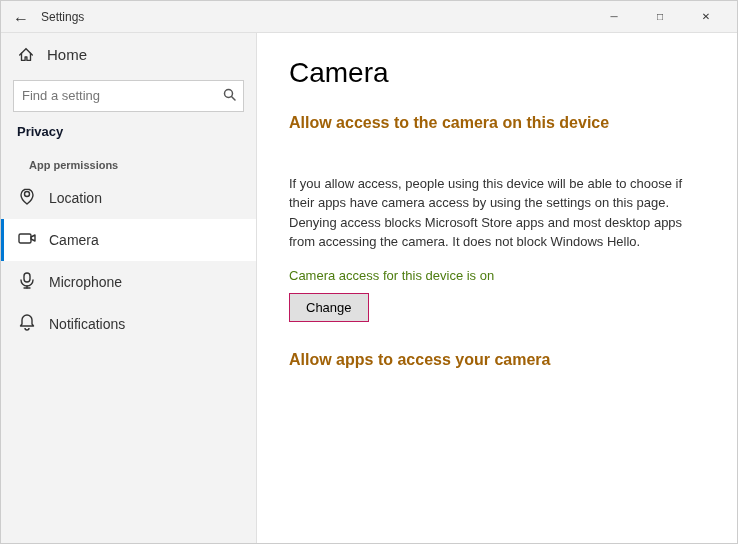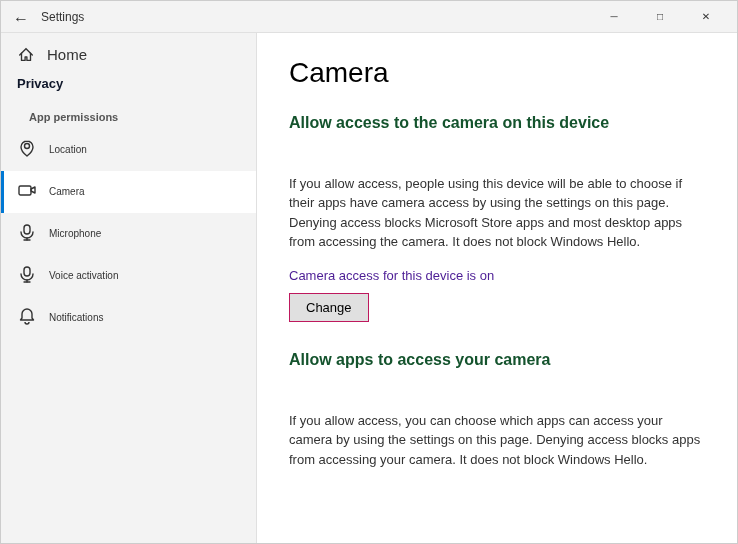--- a/index.html
+++ b/index.html
@@ -142,52 +142,52 @@
       width: 3px;
       background: #0078d4;
     }
     .sidebar-item-icon {
       font-size: 16px;
       color: #333;
       width: 20px;
       text-align: center;
     }
     .sidebar-item-label {
-      font-size: 10px;
+      font-size: 14px;
       color: #333;
     }
     .main {
       flex: 1;
       overflow-y: auto;
       padding: 24px 32px;
       background: #fff;
     }
     .main-title {
       font-size: 28px;
       font-weight: 300;
       color: #000;
       margin-bottom: 24px;
     }
     .section-heading {
       font-size: 16px;
       font-weight: 600;
-      color: #14532d;
+      color: #a16207;
       margin-bottom: 12px;
       line-height: 1.3;
     }
     .section-desc {
       font-size: 13px;
       color: #333;
       line-height: 1.5;
       margin-bottom: 16px;
       margin-top: 40px;
     }
     .status-text {
       font-size: 13px;
-      color: #4c1d95;
+      color: #4d7c0f;
       margin-bottom: 10px;
     }
     .change-btn {
       background: #e0e0e0;
       border: 1px solid #be185d;
       padding: 6px 16px;
       font-size: 13px;
       cursor: pointer;
       color: #000;
       margin-bottom: 28px;
@@ -236,20 +236,29 @@
       <div class="sidebar-home">
         <span class="home-icon">
           <svg class="svg-icon" viewBox="0 0 20 20" fill="none" stroke="#333" stroke-width="1.5">
             <path d="M3 10L10 3l7 7" stroke-linecap="round"></path>
             <path d="M5 8v8h4v-4h2v4h4V8" stroke-linecap="round" stroke-linejoin="round"></path>
           </svg>
         </span>
         <span class="home-label">Home</span>
       </div>
 
+      <div class="search-box">
+        <input class="search-input" type="text" placeholder="Find a setting" style="">
+        <button class="search-icon-btn">
+          <svg width="13" height="13" viewBox="0 0 13 13" fill="none">
+            <circle cx="5.5" cy="5.5" r="4" stroke="#555" stroke-width="1.5"></circle>
+            <line x1="8.5" y1="8.5" x2="12" y2="12" stroke="#555" stroke-width="1.5" stroke-linecap="round"></line>
+          </svg>
+        </button>
+      </div>
 
       <div class="sidebar-section-title">Privacy</div>
 
       <div class="sidebar-category">App permissions</div>
 
       <div class="sidebar-item">
         <span class="sidebar-item-icon">
           <svg width="18" height="18" viewBox="0 0 18 18" fill="none">
             <circle cx="9" cy="7" r="2.5" stroke="#333" stroke-width="1.4"></circle>
             <path d="M9 2C5.686 2 3 4.686 3 8c0 4.5 6 9 6 9s6-4.5 6-9c0-3.314-2.686-6-6-6z" stroke="#333" stroke-width="1.4"></path>
@@ -273,31 +282,20 @@
           <svg width="18" height="18" viewBox="0 0 18 18" fill="none">
             <rect x="6" y="2" width="6" height="9" rx="3" stroke="#333" stroke-width="1.4"></rect>
             <path d="M3 9a6 6 0 0012 0" stroke="#333" stroke-width="1.4" stroke-linecap="round"></path>
             <line x1="9" y1="15" x2="9" y2="17" stroke="#333" stroke-width="1.4" stroke-linecap="round"></line>
             <line x1="6" y1="17" x2="12" y2="17" stroke="#333" stroke-width="1.4" stroke-linecap="round"></line>
           </svg>
         </span>
         <span class="sidebar-item-label">Microphone</span>
       </div>
 
-      <div class="sidebar-item">
-        <span class="sidebar-item-icon">
-          <svg width="18" height="18" viewBox="0 0 18 18" fill="none">
-            <rect x="6" y="2" width="6" height="9" rx="3" stroke="#333" stroke-width="1.4"></rect>
-            <path d="M3 9a6 6 0 0012 0" stroke="#333" stroke-width="1.4" stroke-linecap="round"></path>
-            <line x1="9" y1="15" x2="9" y2="17" stroke="#333" stroke-width="1.4" stroke-linecap="round"></line>
-            <line x1="6" y1="17" x2="12" y2="17" stroke="#333" stroke-width="1.4" stroke-linecap="round"></line>
-          </svg>
-        </span>
-        <span class="sidebar-item-label">Voice activation</span>
-      </div>
 
       <div class="sidebar-item">
         <span class="sidebar-item-icon">
           <svg width="18" height="18" viewBox="0 0 18 18" fill="none">
             <path d="M9 2a5 5 0 00-5 5v4l-1.5 2h13L14 11V7a5 5 0 00-5-5z" stroke="#333" stroke-width="1.4" stroke-linejoin="round"></path>
             <path d="M7 15a2 2 0 004 0" stroke="#333" stroke-width="1.4"></path>
           </svg>
         </span>
         <span class="sidebar-item-label">Notifications</span>
       </div>
@@ -307,16 +305,15 @@
       <h1 class="main-title">Camera</h1>
 
       
       <h2 class="section-heading">Allow access to the camera on this device</h2>
       <p class="section-desc">If you allow access, people using this device will be able to choose if their apps have camera access by using the settings on this page. Denying access blocks Microsoft Store apps and most desktop apps from accessing the camera. It does not block Windows Hello.</p>
       <p class="status-text">Camera access for this device is on</p>
       <button class="change-btn">Change</button>
 
       
       <h2 class="section-heading">Allow apps to access your camera</h2>
-      <p class="section-desc">If you allow access, you can choose which apps can access your camera by using the settings on this page. Denying access blocks apps from accessing your camera. It does not block Windows Hello.</p>
     </div>
   </div>
 </div>
 
 </body></html>

